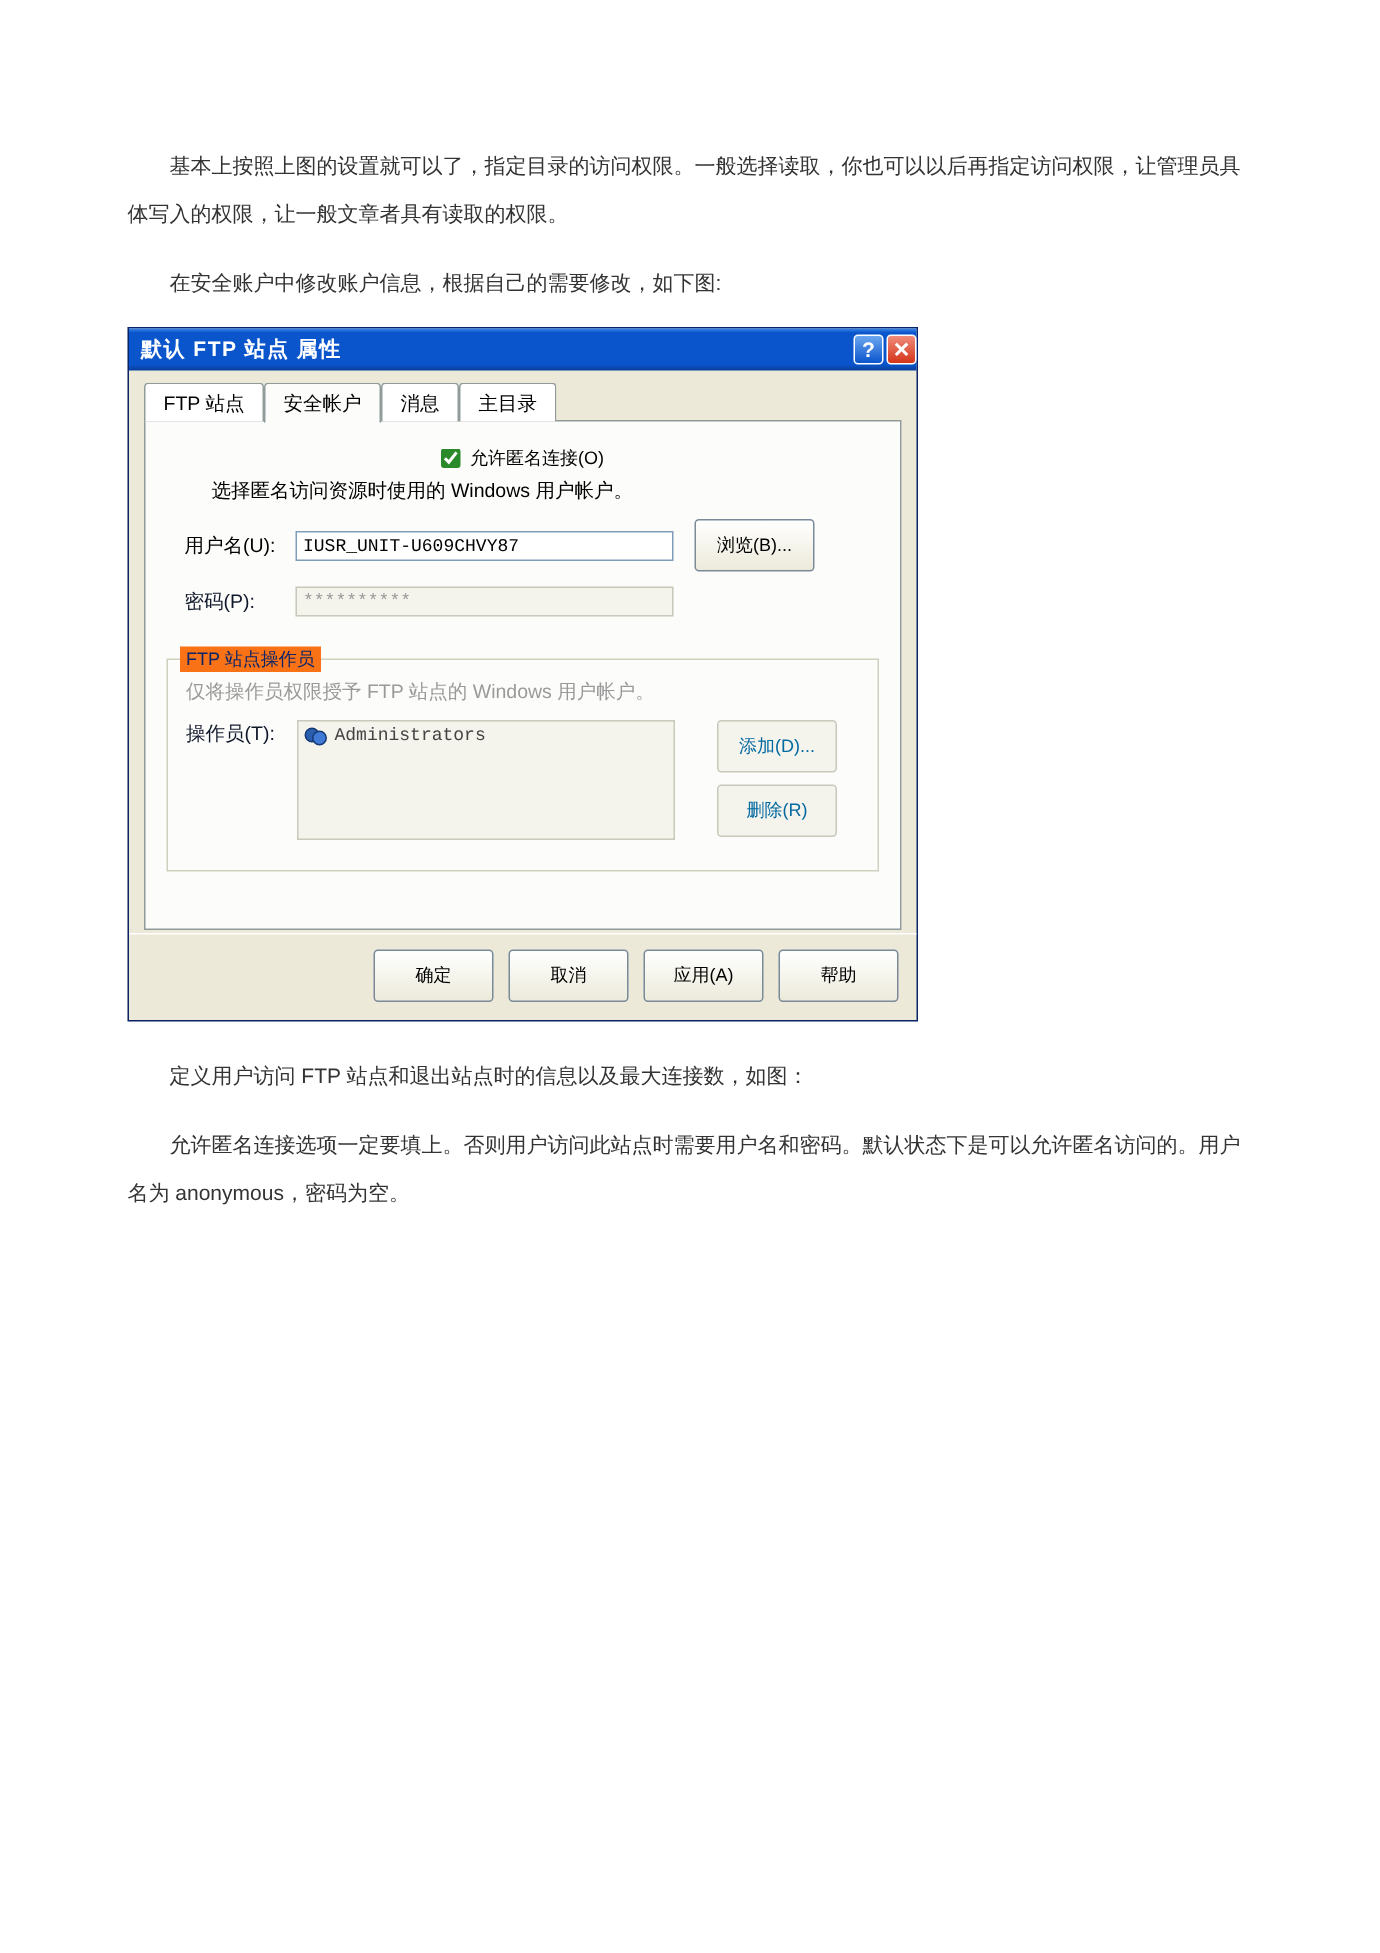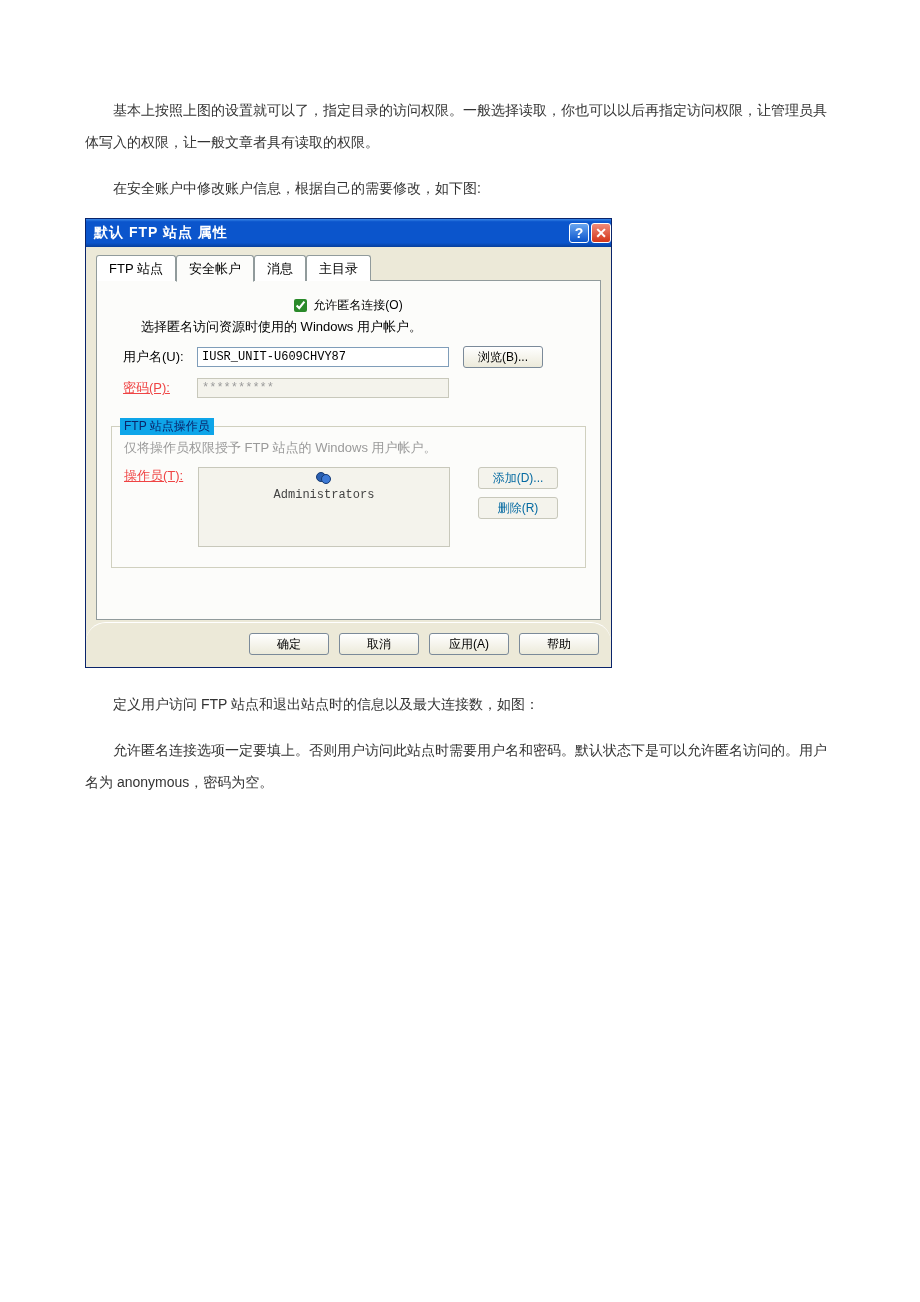--- a/index.html
+++ b/index.html
@@ -99,21 +99,21 @@
     border: 1px solid #d0d0bf;
     padding: 8px 12px 10px 12px;
     margin-bottom: 8px;
     position: relative;
   }
   .groupbox.noborder-top { border: none; padding-top: 0; }
   .groupbox-title {
     position: absolute;
     top: -9px;
     left: 8px;
-    background: #0ea5e9;
+    background: #f97316;
     padding: 0 4px;
     color: #0a246a;
     font-family: "SimSun", Arial;
     font-size: 12px;
   }
   .check-row {
     display: flex;
     align-items: center;
     margin: 2px 0;
     justify-content: center;
@@ -126,33 +126,33 @@
   .form-row {
     display: flex;
     align-items: center;
     margin: 6px 0 10px 0;
   }
   .form-label {
     width: 74px;
     font-family: "SimSun", Arial;
     font-size: 13px;
   }
-  .form-label.disabled { color: #ef4444; text-decoration: underline; }
+  .form-label.disabled { color: #0f172a; }
   .text-input {
     width: 252px;
     height: 20px;
     border: 1px solid #7f9db9;
     background: #fff;
     font-family: "Courier New", monospace;
     font-size: 12px;
     padding: 0 4px;
     box-sizing: border-box;
   }
   .btn {
-    height: 22px;
+    height: 35px;
     min-width: 80px;
     border: 1px solid #7b8a99;
     border-radius: 3px;
     background: linear-gradient(to bottom,#ffffff,#eceada);
     font-family: "SimSun", Arial;
     font-size: 12px;
     padding: 0 8px;
     box-sizing: border-box;
     margin-left: 14px;
     cursor: pointer;
@@ -174,40 +174,39 @@
     height: 80px;
     border: 1px solid #c8c8bb;
     background: #f4f3ec;
     color: #444;
     font-family: "Courier New", "SimSun", monospace;
     font-size: 12px;
     padding: 2px 4px;
     box-sizing: border-box;
     overflow: hidden;
   }
-  .listbox-row { display:flex; align-items:center; gap:4px;flex-direction:column; }
+  .listbox-row { display:flex; align-items:flex-start; gap:4px; }
   .users-icon {
      width: 16px; height: 14px; display:inline-block; position:relative;
   }
   .users-icon::before, .users-icon::after {
     content:""; position:absolute; width:8px; height:8px; border-radius:50%;
     background:#2a5fb0; border:1px solid #153a75;
   }
   .users-icon::before { left:0; top:2px; }
   .users-icon::after  { left:5px; top:4px; background:#3e7ad6; }
 
   .side-btn-col {
     display:flex; flex-direction:column; gap:8px; margin-left:14px;
   }
 
   .dlg-footer {
     display:flex; justify-content:flex-end; gap:10px;
     padding: 10px 12px 12px 12px;
     border-top: 1px solid #fff;
-    border-radius: 20px;
   }
   .dlg-footer .btn { min-width: 80px; margin-left: 0; }
 </style>
 </head>
 <body>
 
 <div class="page">
 
   <p class="body-text indent">基本上按照上图的设置就可以了，指定目录的访问权限。一般选择读取，你也可以以后再指定访问权限，让管理员具体写入的权限，让一般文章者具有读取的权限。</p>
   <p class="body-text indent">在安全账户中修改账户信息，根据自己的需要修改，如下图:</p>

